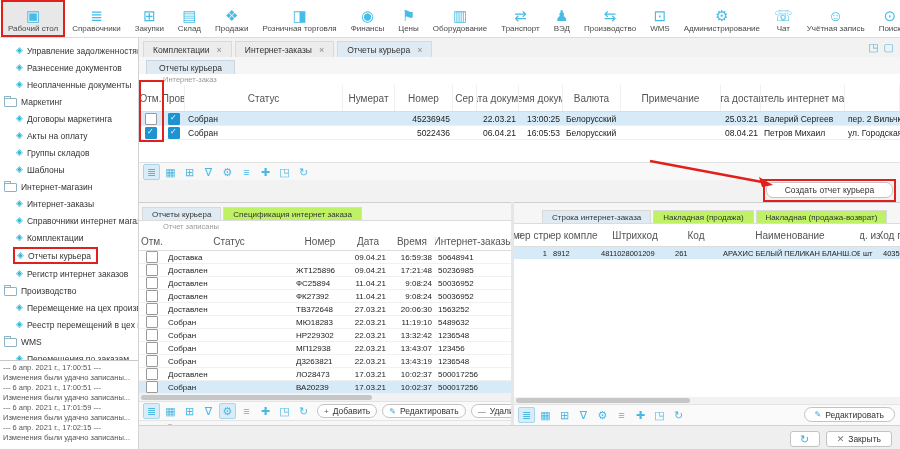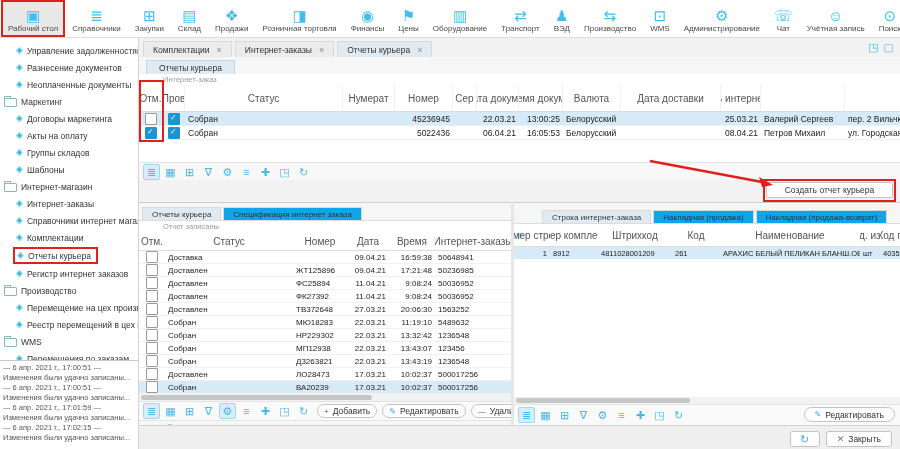--- a/index.html
+++ b/index.html
@@ -48,29 +48,29 @@
   .g1rowline.checked .cb-otm,.g1rowline.prov .cb-prov{background:#1d93d2;border-color:#1d93d2;}
   .g1rowline.checked .cb-otm::after,.g1rowline.prov .cb-prov::after{content:"✓";color:#fff;font-size:8px;position:absolute;left:1px;top:-1px;}
   
   .strip{display:flex;align-items:center;gap:2px;padding:0 4px;}
   .strip1{position:absolute;top:124px;left:0;right:0;height:18px;background:#f8f8f8;border-top:1px solid #e2e2e2;border-bottom:1px solid #e2e2e2;}
   .strip-icon{font-size:11px;line-height:14px;color:#4db7e2;width:15px;height:14px;text-align:center;border:1px solid transparent;border-radius:2px;}
   .strip-icon.active{background:#d9edf8;border-color:#a8d4ec;}
   
   .create-row{position:absolute;top:142px;left:0;right:0;height:22px;background:#f2f2f2;}
   .btn{display:inline-flex;align-items:center;justify-content:center;gap:4px;background:#fff;border:1px solid #c3c3c3;border-radius:8px;font-size:8.5px;color:#333;white-space:nowrap;}
-  .create-btn{position:absolute;right:7px;top:2px;width:127px;height:16px;border-radius:2px;}
+  .create-btn{position:absolute;right:7px;top:2px;width:127px;height:16px;border-radius:7px;}
   .annot-box{position:absolute;border:2px solid #e0201c;pointer-events:none;}
   .arrow-svg{position:absolute;left:505px;top:117px;width:140px;height:40px;pointer-events:none;}
   
   .panel-left{position:absolute;left:0;top:164px;width:372px;height:223px;background:#fff;border-top:1px solid #cfcfcf;overflow:hidden;}
   .panel-right{position:absolute;left:375px;right:0;top:164px;height:223px;background:#fff;border-top:1px solid #cfcfcf;overflow:hidden;}
   .vdivider{position:absolute;left:372px;top:164px;width:3px;height:223px;background:#e6e6e6;}
   .ptabs{height:17px;display:flex;align-items:flex-end;padding-left:3px;background:#f6f6f6;border-bottom:1px solid #dcdcdc;}
-  .ptab{padding:2px 9px 1px;font-size:8px;color:#333;background:#0ea5e9;border:1px solid #d9d9d9;border-bottom:none;margin-right:2px;white-space:nowrap;overflow:hidden;}
+  .ptab{padding:2px 9px 1px;font-size:8px;color:#333;background:#bef264;border:1px solid #d9d9d9;border-bottom:none;margin-right:2px;white-space:nowrap;overflow:hidden;}
   .ptab.active{background:#dfeaf2;}
   .g2row{display:grid;grid-template-columns:26px 128px 54px 42px 46px 1fr;}
   .g2head{height:18px;border-bottom:1px solid #dcdcdc;}
   .g2rowline{height:12px;border-bottom:1px solid #f1f1f1;}
   .g2rowline .cell{font-size:8px;}
   .g2rowline.selected{background:#d6eaf7;}
   .hscroll{height:7px;background:#f2f2f2;position:relative;}
   .hthumb{position:absolute;left:2px;top:1px;height:5px;width:62%;background:#c6c6c6;border-radius:3px;}
   .lp-strip{height:18px;border-top:1px solid #e4e4e4;background:#fafafa;}
   .lp-strip .btn{height:14px;padding:0 6px;margin-left:3px;}
@@ -343,20 +343,21 @@
 
       <span class="hc">Отм.</span>
           <span class="hc">Пров</span>
           <span class="hc">Статус</span>
           <span class="hc">Нумерат</span>
           <span class="hc">Номер</span>
           <span class="hc">Сер</span>
           <span class="hc">Дата докумен</span>
           <span class="hc">Время докумен</span>
           <span class="hc">Валюта</span>
+          <span class="hc">Примечание</span>
           <span class="hc">Дата доставки</span>
           <span class="hc">Покупатель интернет магазина</span>
           <span class="hc"></span>
         </div>
       <div>
 
           <div class="g1row g1rowline prov selected">
             <span class="cell center">
               <span class="cb cb-otm"></span>
             </span>

